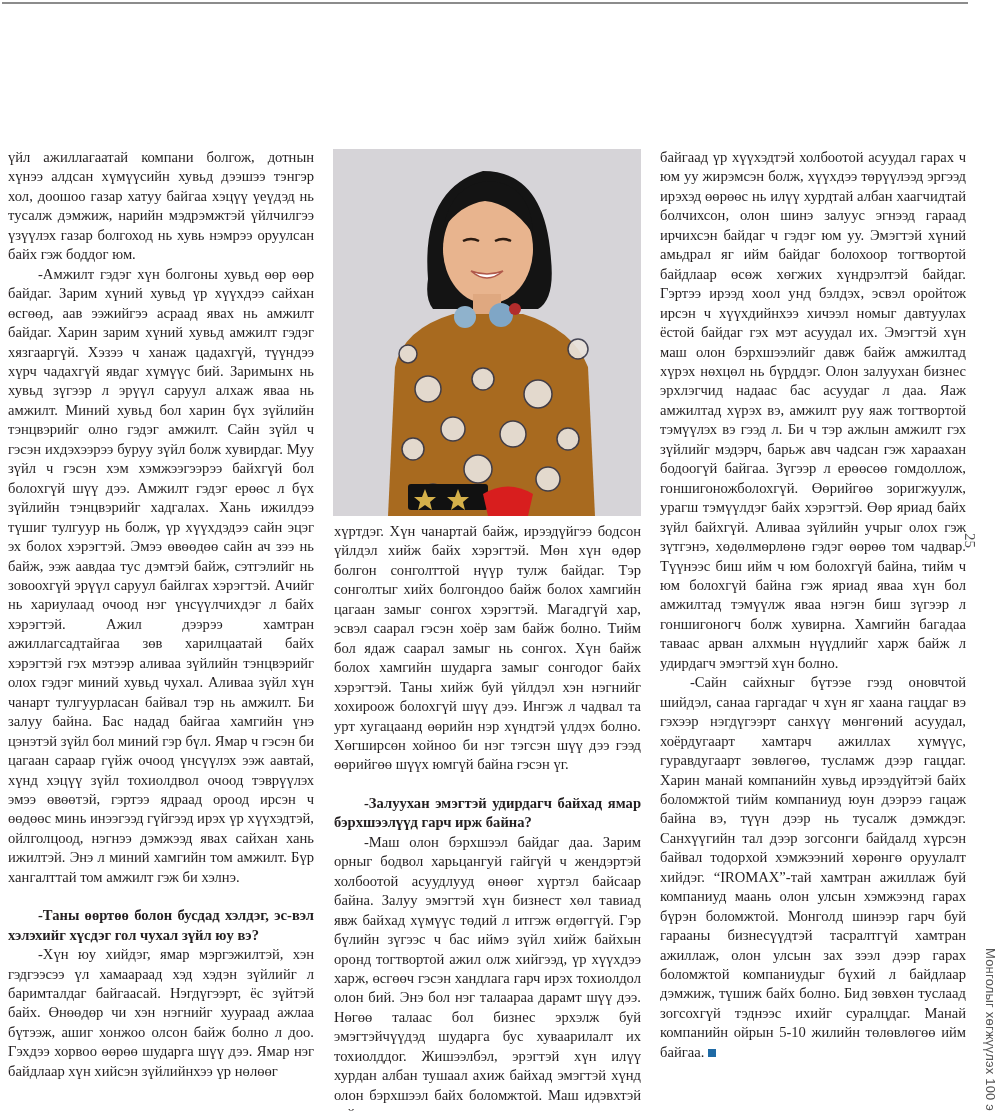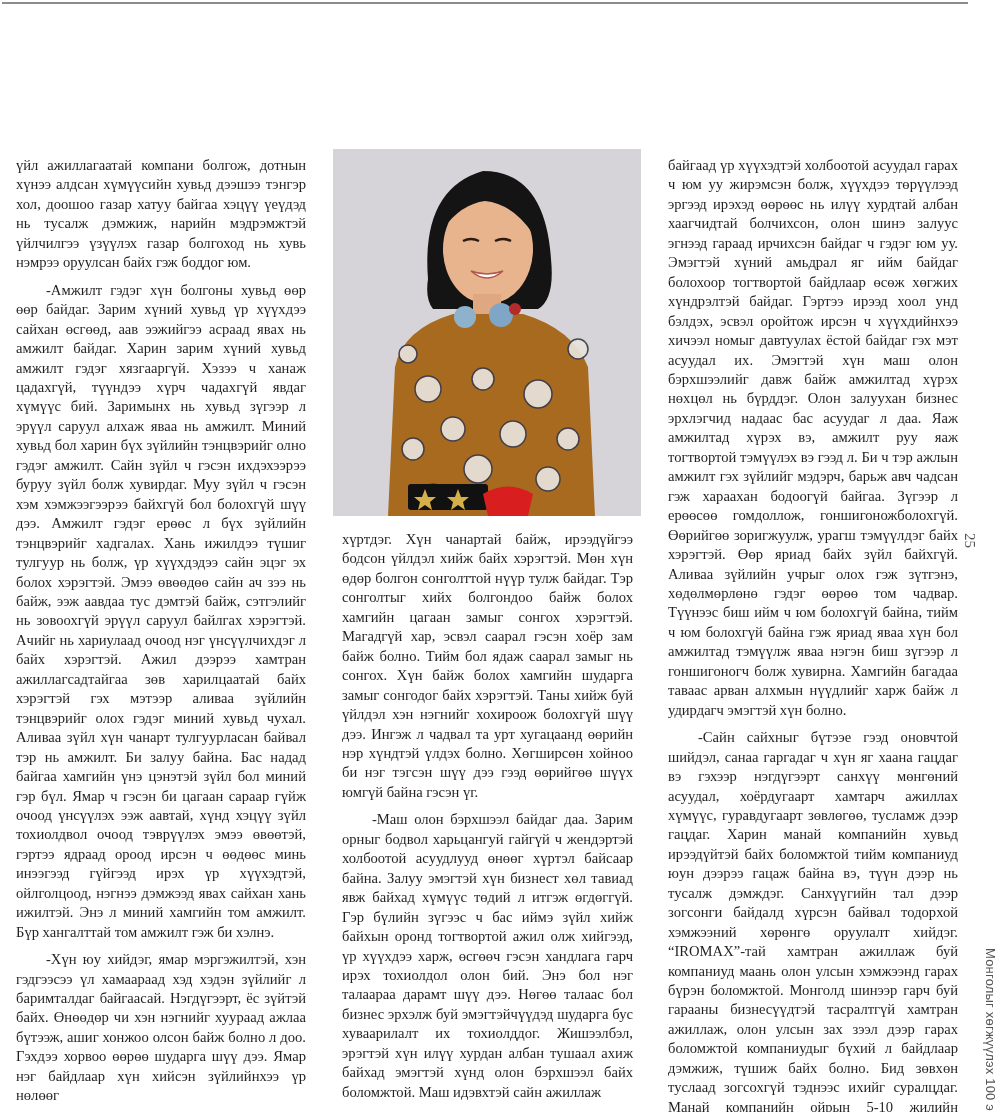--- a/index.html
+++ b/index.html
@@ -1,20 +1,20 @@
 <!DOCTYPE html>
 <html><head>
 <meta charset="utf-8">
 <style>
   html, body { margin:0; padding:0; background:#ffffff; }
   body { width:1000px; height:1112px; position:relative; overflow:hidden;
          font-family:"Liberation Serif","DejaVu Serif",serif; color:#231f20; }
   .top-rule { position:absolute; left:2px; top:2px; width:966px; height:2px; background:#8c8c8c; }
   .col { position:absolute; font-size:14.6px; line-height:19.45px; text-align:justify; }
-  .col p { margin:8px; }
+  .col p { margin:0; }
   .col p.ind { text-indent:30px; }
   .col .q { font-weight:bold; text-indent:30px; margin-top:19px; }
   #col1 { left:8px; top:148px; width:306px; }
   #col2 { left:334px; top:522px; width:307px; }
   #col3 { left:660px; top:148px; width:306px; }
   .photo { position:absolute; left:333px; top:149px; width:308px; height:367px;
            background:#d6d4d8; overflow:hidden; }
   .end-mark { display:inline-block; width:8px; height:8px; background:#1f6aa5; margin-left:4px; vertical-align:0px; }
   .page-num { position:absolute; left:978px; top:533px; transform:rotate(90deg); transform-origin:left top;
               font-size:15px; color:#555; font-family:"Liberation Serif",serif; }
@@ -22,20 +22,21 @@
                   font-size:13px; color:#555; font-family:"Liberation Sans","DejaVu Sans",sans-serif; white-space:nowrap; letter-spacing:0.2px; }
 </style>
 </head>
 <body>
 
 <div class="top-rule"></div>
 
 <div id="col1" class="col">
     <p class="">үйл ажиллагаатай компани болгож, дотнын хүнээ алдсан хүмүүсийн хувьд дээшээ тэнгэр хол, доошоо газар хатуу байгаа хэцүү үеүдэд нь тусалж дэмжиж, нарийн мэдрэмжтэй үйлчилгээ үзүүлэх газар болгоход нь хувь нэмрээ оруулсан байх гэж боддог юм.</p>
     <p class="ind">-Амжилт гэдэг хүн болгоны хувьд өөр өөр байдаг. Зарим хүний хувьд үр хүүхдээ сайхан өсгөөд, аав ээжийгээ асраад явах нь амжилт байдаг. Харин зарим хүний хувьд амжилт гэдэг хязгааргүй. Хэзээ ч ханаж цадахгүй, түүндээ хүрч чадахгүй явдаг хүмүүс бий. Заримынх нь хувьд зүгээр л эрүүл саруул алхаж яваа нь амжилт. Миний хувьд бол харин бүх зүйлийн тэнцвэрийг олно гэдэг амжилт. Сайн зүйл ч гэсэн ихдэхээрээ буруу зүйл болж хувирдаг. Муу зүйл ч гэсэн хэм хэмжээгээрээ байхгүй бол болохгүй шүү дээ. Амжилт гэдэг ерөөс л бүх зүйлийн тэнцвэрийг хадгалах. Хань ижилдээ түшиг тулгуур нь болж, үр хүүхдэдээ сайн эцэг эх болох хэрэгтэй. Эмээ өвөөдөө сайн ач зээ нь байж, ээж аавдаа тус дэмтэй байж, сэтгэлийг нь зовоохгүй эрүүл саруул байлгах хэрэгтэй. Ачийг нь хариулаад очоод нэг үнсүүлчихдэг л байх хэрэгтэй. Ажил дээрээ хамтран ажиллагсадтайгаа зөв харилцаатай байх хэрэгтэй гэх мэтээр аливаа зүйлийн тэнцвэрийг олох гэдэг миний хувьд чухал. Аливаа зүйл хүн чанарт тулгуурласан байвал тэр нь амжилт. Би залуу байна. Бас надад байгаа хамгийн үнэ цэнэтэй зүйл бол миний гэр бүл. Ямар ч гэсэн би цагаан сараар гүйж очоод үнсүүлэх ээж аавтай, хүнд хэцүү зүйл тохиолдвол очоод тэврүүлэх эмээ өвөөтэй, гэртээ ядраад ороод ирсэн ч өөдөөс минь инээгээд гүйгээд ирэх үр хүүхэдтэй, ойлголцоод, нэгнээ дэмжээд явах сайхан хань ижилтэй. Энэ л миний хамгийн том амжилт. Бүр хангалттай том амжилт гэж би хэлнэ.</p>
+    <p class="q">-Таны өөртөө болон бусдад хэлдэг, эс-вэл хэлэхийг хүсдэг гол чухал зүйл юу вэ?</p>
     <p class="ind">-Хүн юу хийдэг, ямар мэргэжилтэй, хэн гэдгээсээ үл хамаараад хэд хэдэн зүйлийг л баримталдаг байгаасай. Нэгдүгээрт, ёс зүйтэй байх. Өнөөдөр чи хэн нэгнийг хуураад ажлаа бүтээж, ашиг хонжоо олсон байж болно л доо. Гэхдээ хорвоо өөрөө шударга шүү дээ. Ямар нэг байдлаар хүн хийсэн зүйлийнхээ үр нөлөөг</p>
   </div>
 
 <div class="photo" aria-label="Portrait of smiling woman in floral brown dress with black belt and red bow">
   <svg width="308" height="367" viewBox="0 0 308 367">
     <rect width="308" height="367" fill="#d6d4d8"></rect>
 
     <path d="M95 130 Q88 40 150 22 Q212 22 218 110 Q222 150 205 160 L100 160 Q92 150 95 130 Z" fill="#141414"></path>
 
     <ellipse cx="155" cy="100" rx="45" ry="55" fill="#e8b48e"></ellipse>
@@ -72,20 +73,21 @@
     <rect x="75" y="335" width="80" height="26" rx="3" fill="#111"></rect>
     <polygon points="92,340 95,348 103,348 97,353 99,361 92,356 85,361 87,353 81,348 89,348" fill="#d4b04a"></polygon>
     <polygon points="125,340 128,348 136,348 130,353 132,361 125,356 118,361 120,353 114,348 122,348" fill="#d4b04a"></polygon>
 
     <path d="M150 345 Q175 330 200 345 L195 367 L155 367 Z" fill="#d81e1e"></path>
   </svg>
 </div>
 
 <div id="col2" class="col">
     <p class="">хүртдэг. Хүн чанартай байж, ирээдүйгээ бодсон үйлдэл хийж байх хэрэгтэй. Мөн хүн өдөр болгон сонголттой нүүр тулж байдаг. Тэр сонголтыг хийх болгондоо байж болох хамгийн цагаан замыг сонгох хэрэгтэй. Магадгүй хар, эсвэл саарал гэсэн хоёр зам байж болно. Тийм бол ядаж саарал замыг нь сонгох. Хүн байж болох хамгийн шударга замыг сонгодог байх хэрэгтэй. Таны хийж буй үйлдэл хэн нэгнийг хохироож болохгүй шүү дээ. Ингэж л чадвал та урт хугацаанд өөрийн нэр хүндтэй үлдэх болно. Хөгширсөн хойноо би нэг тэгсэн шүү дээ гээд өөрийгөө шүүх юмгүй байна гэсэн үг.</p>
+    <p class="q">-Залуухан эмэгтэй удирдагч байхад ямар бэрхшээлүүд гарч ирж байна?</p>
     <p class="ind">-Маш олон бэрхшээл байдаг даа. Зарим орныг бодвол харьцангуй гайгүй ч жендэртэй холбоотой асуудлууд өнөөг хүртэл байсаар байна. Залуу эмэгтэй хүн бизнест хөл тавиад явж байхад хүмүүс төдий л итгэж өгдөггүй. Гэр бүлийн зүгээс ч бас иймэ зүйл хийж байхын оронд тогтвортой ажил олж хийгээд, үр хүүхдээ харж, өсгөөч гэсэн хандлага гарч ирэх тохиолдол олон бий. Энэ бол нэг талаараа дарамт шүү дээ. Нөгөө талаас бол бизнес эрхэлж буй эмэгтэйчүүдэд шударга бус хуваарилалт их тохиолддог. Жишээлбэл, эрэгтэй хүн илүү хурдан албан тушаал ахиж байхад эмэгтэй хүнд олон бэрхшээл байх боломжтой. Маш идэвхтэй сайн ажиллаж</p>
   </div>
 
 <div id="col3" class="col">
     <p class="">байгаад үр хүүхэдтэй холбоотой асуудал гарах ч юм уу жирэмсэн болж, хүүхдээ төрүүлээд эргээд ирэхэд өөрөөс нь илүү хурдтай албан хаагчидтай болчихсон, олон шинэ залуус эгнээд гараад ирчихсэн байдаг ч гэдэг юм уу. Эмэгтэй хүний амьдрал яг ийм байдаг болохоор тогтвортой байдлаар өсөж хөгжих хүндрэлтэй байдаг. Гэртээ ирээд хоол унд бэлдэх, эсвэл оройтож ирсэн ч хүүхдийнхээ хичээл номыг давтуулах ёстой байдаг гэх мэт асуудал их. Эмэгтэй хүн маш олон бэрхшээлийг давж байж амжилтад хүрэх нөхцөл нь бүрддэг. Олон залуухан бизнес эрхлэгчид надаас бас асуудаг л даа. Яаж амжилтад хүрэх вэ, амжилт руу яаж тогтвортой тэмүүлэх вэ гээд л. Би ч тэр ажлын амжилт гэх зүйлийг мэдэрч, барьж авч чадсан гэж хараахан бодоогүй байгаа. Зүгээр л ерөөсөө гомдоллож, гоншигоножболохгүй. Өөрийгөө зоригжуулж, урагш тэмүүлдэг байх хэрэгтэй. Өөр яриад байх зүйл байхгүй. Аливаа зүйлийн учрыг олох гэж зүтгэнэ, хөдөлмөрлөнө гэдэг өөрөө том чадвар. Түүнээс биш ийм ч юм болохгүй байна, тийм ч юм болохгүй байна гэж яриад яваа хүн бол амжилтад тэмүүлж яваа нэгэн биш зүгээр л гоншигоногч болж хувирна. Хамгийн багадаа таваас арван алхмын нүүдлийг харж байж л удирдагч эмэгтэй хүн болно.</p>
     <p class="ind">-Сайн сайхныг бүтээе гээд оновчтой шийдэл, санаа гаргадаг ч хүн яг хаана гацдаг вэ гэхээр нэгдүгээрт санхүү мөнгөний асуудал, хоёрдугаарт хамтарч ажиллах хүмүүс, гуравдугаарт зөвлөгөө, тусламж дээр гацдаг. Харин манай компанийн хувьд ирээдүйтэй байх боломжтой тийм компаниуд юун дээрээ гацаж байна вэ, түүн дээр нь тусалж дэмждэг. Санхүүгийн тал дээр зогсонги байдалд хүрсэн байвал тодорхой хэмжээний хөрөнгө оруулалт хийдэг. “IROMAX”-тай хамтран ажиллаж буй компаниуд маань олон улсын хэмжээнд гарах бүрэн боломжтой. Монголд шинээр гарч буй гарааны бизнесүүдтэй тасралтгүй хамтран ажиллаж, олон улсын зах зээл дээр гарах боломжтой компаниудыг бүхий л байдлаар дэмжиж, түшиж байх болно. Бид зөвхөн туслаад зогсохгүй тэднээс ихийг суралцдаг. Манай компанийн ойрын 5-10 жилийн төлөвлөгөө ийм байгаа.<span class="end-mark" style="background: rgb(31, 106, 165);"></span></p>
   </div>
 
 <div class="page-num">25</div>
 <div class="side-caption">Монголыг хөгжүүлэх 100 эмэгтэй</div>

